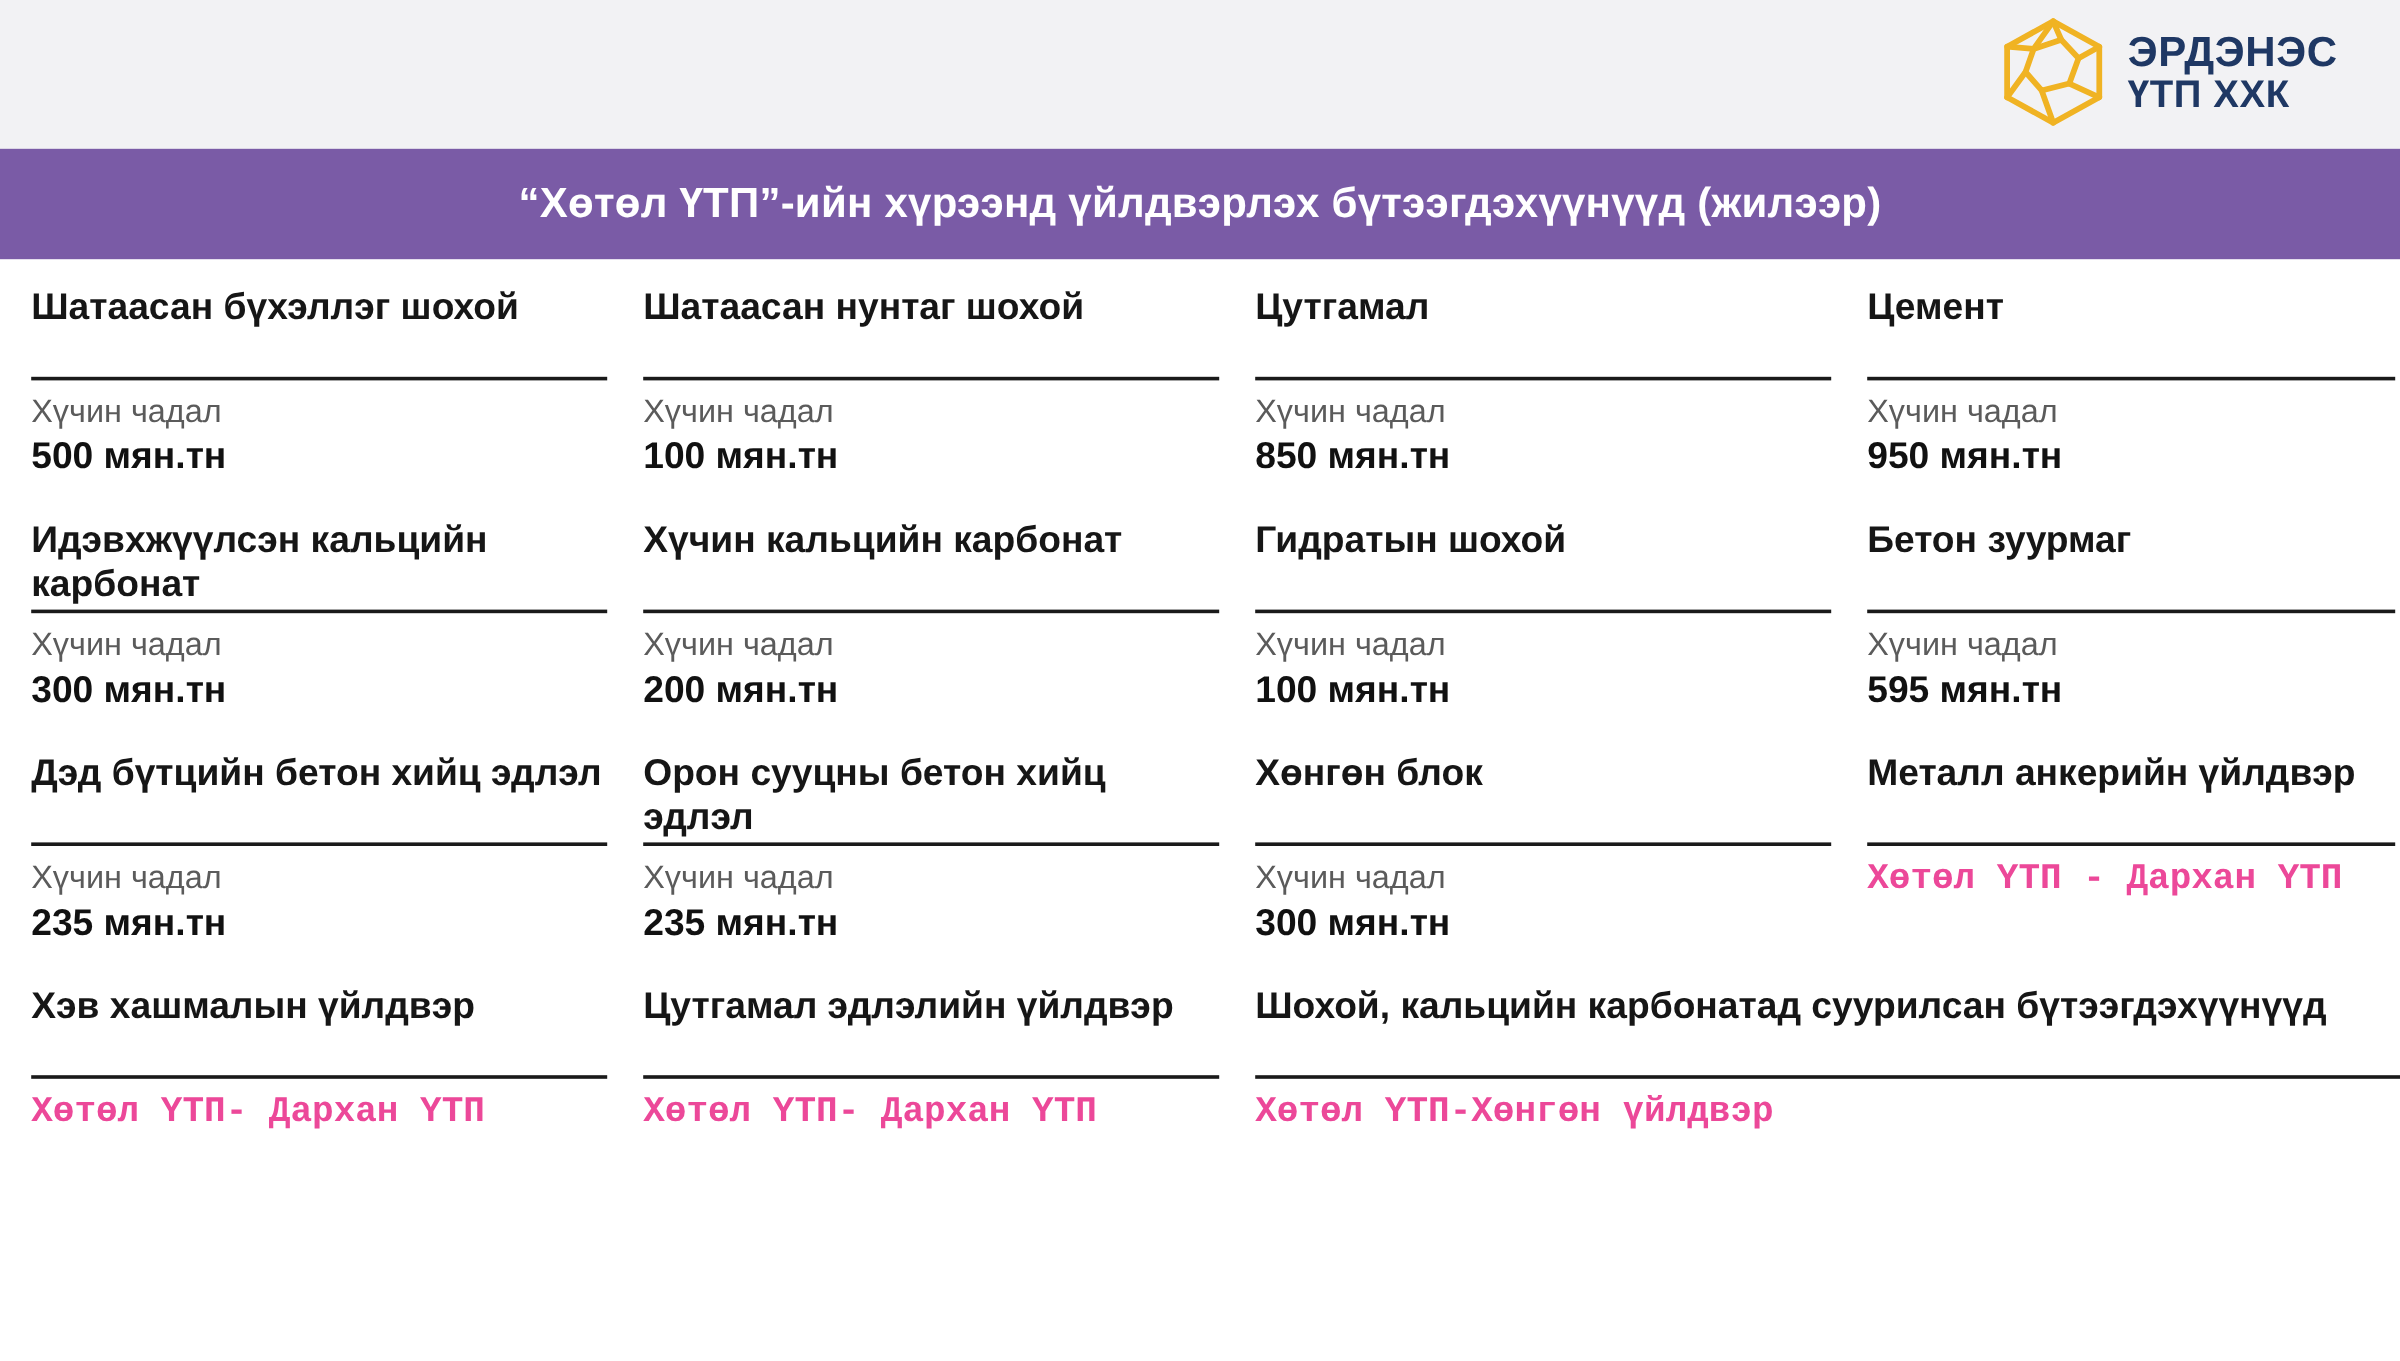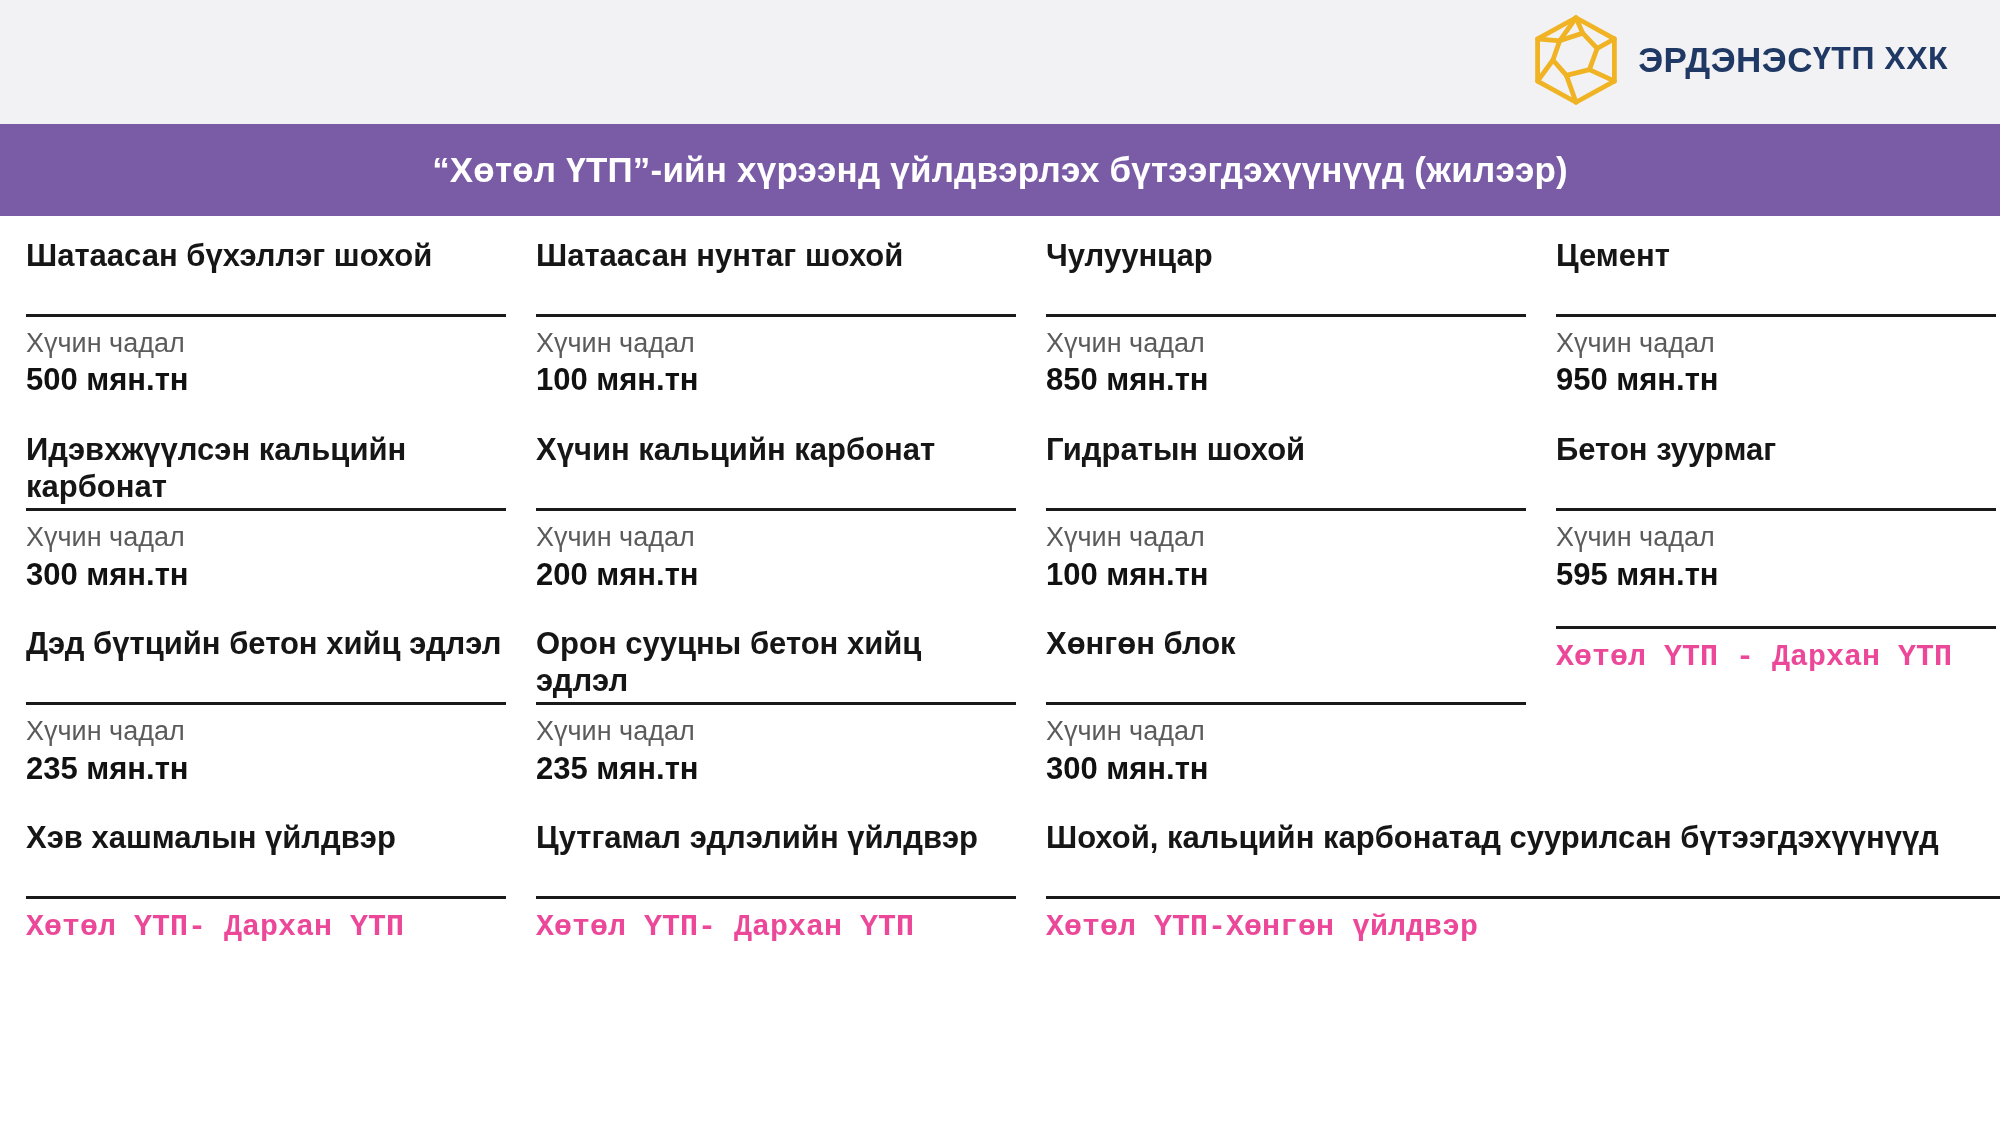--- a/index.html
+++ b/index.html
@@ -29,21 +29,21 @@
     position: absolute;
     right: 52px;
     top: 12px;
     display: flex;
     align-items: center;
     gap: 14px;
   }
   .logo-mark { width: 96px; height: 96px; display: block; }
   .logo-text {
     display: flex;
-    flex-direction: row;
+    flex-direction: column;
     justify-content: center;
     line-height: 1.02;
   }
   .logo-text .l1 {
     font-size: 35px;
     font-weight: 700;
     color: #1f3864;
     letter-spacing: 0.5px;
   }
   .logo-text .l2 {
@@ -199,21 +199,21 @@
       </div>
       <div class="card">
         <div class="name">Цутгамал эдлэлийн үйлдвэр</div>
         <div class="rule"></div>
         <div class="plain-value">Хөтөл ҮТП- Дархан ҮТП</div>
       </div>
     </div>
 
     <div class="col">
       <div class="card">
-        <div class="name">Чулуунцар</div>
+        <div class="name">Цутгамал</div>
         <div class="rule"></div>
         <div class="cap-label">Хүчин чадал</div>
         <div class="cap-value">850 мян.тн</div>
       </div>
       <div class="card">
         <div class="name">Гидратын шохой</div>
         <div class="rule"></div>
         <div class="cap-label">Хүчин чадал</div>
         <div class="cap-value">100 мян.тн</div>
       </div>
@@ -237,19 +237,20 @@
         <div class="cap-label">Хүчин чадал</div>
         <div class="cap-value">950 мян.тн</div>
       </div>
       <div class="card">
         <div class="name">Бетон зуурмаг</div>
         <div class="rule"></div>
         <div class="cap-label">Хүчин чадал</div>
         <div class="cap-value">595 мян.тн</div>
       </div>
       <div class="card">
+        <div class="name">Металл анкерийн үйлдвэр</div>
         <div class="rule"></div>
         <div class="plain-value">Хөтөл ҮТП - Дархан ҮТП</div>
       </div>
     </div>
 
   </div>
 </div>
 
 </body></html>

